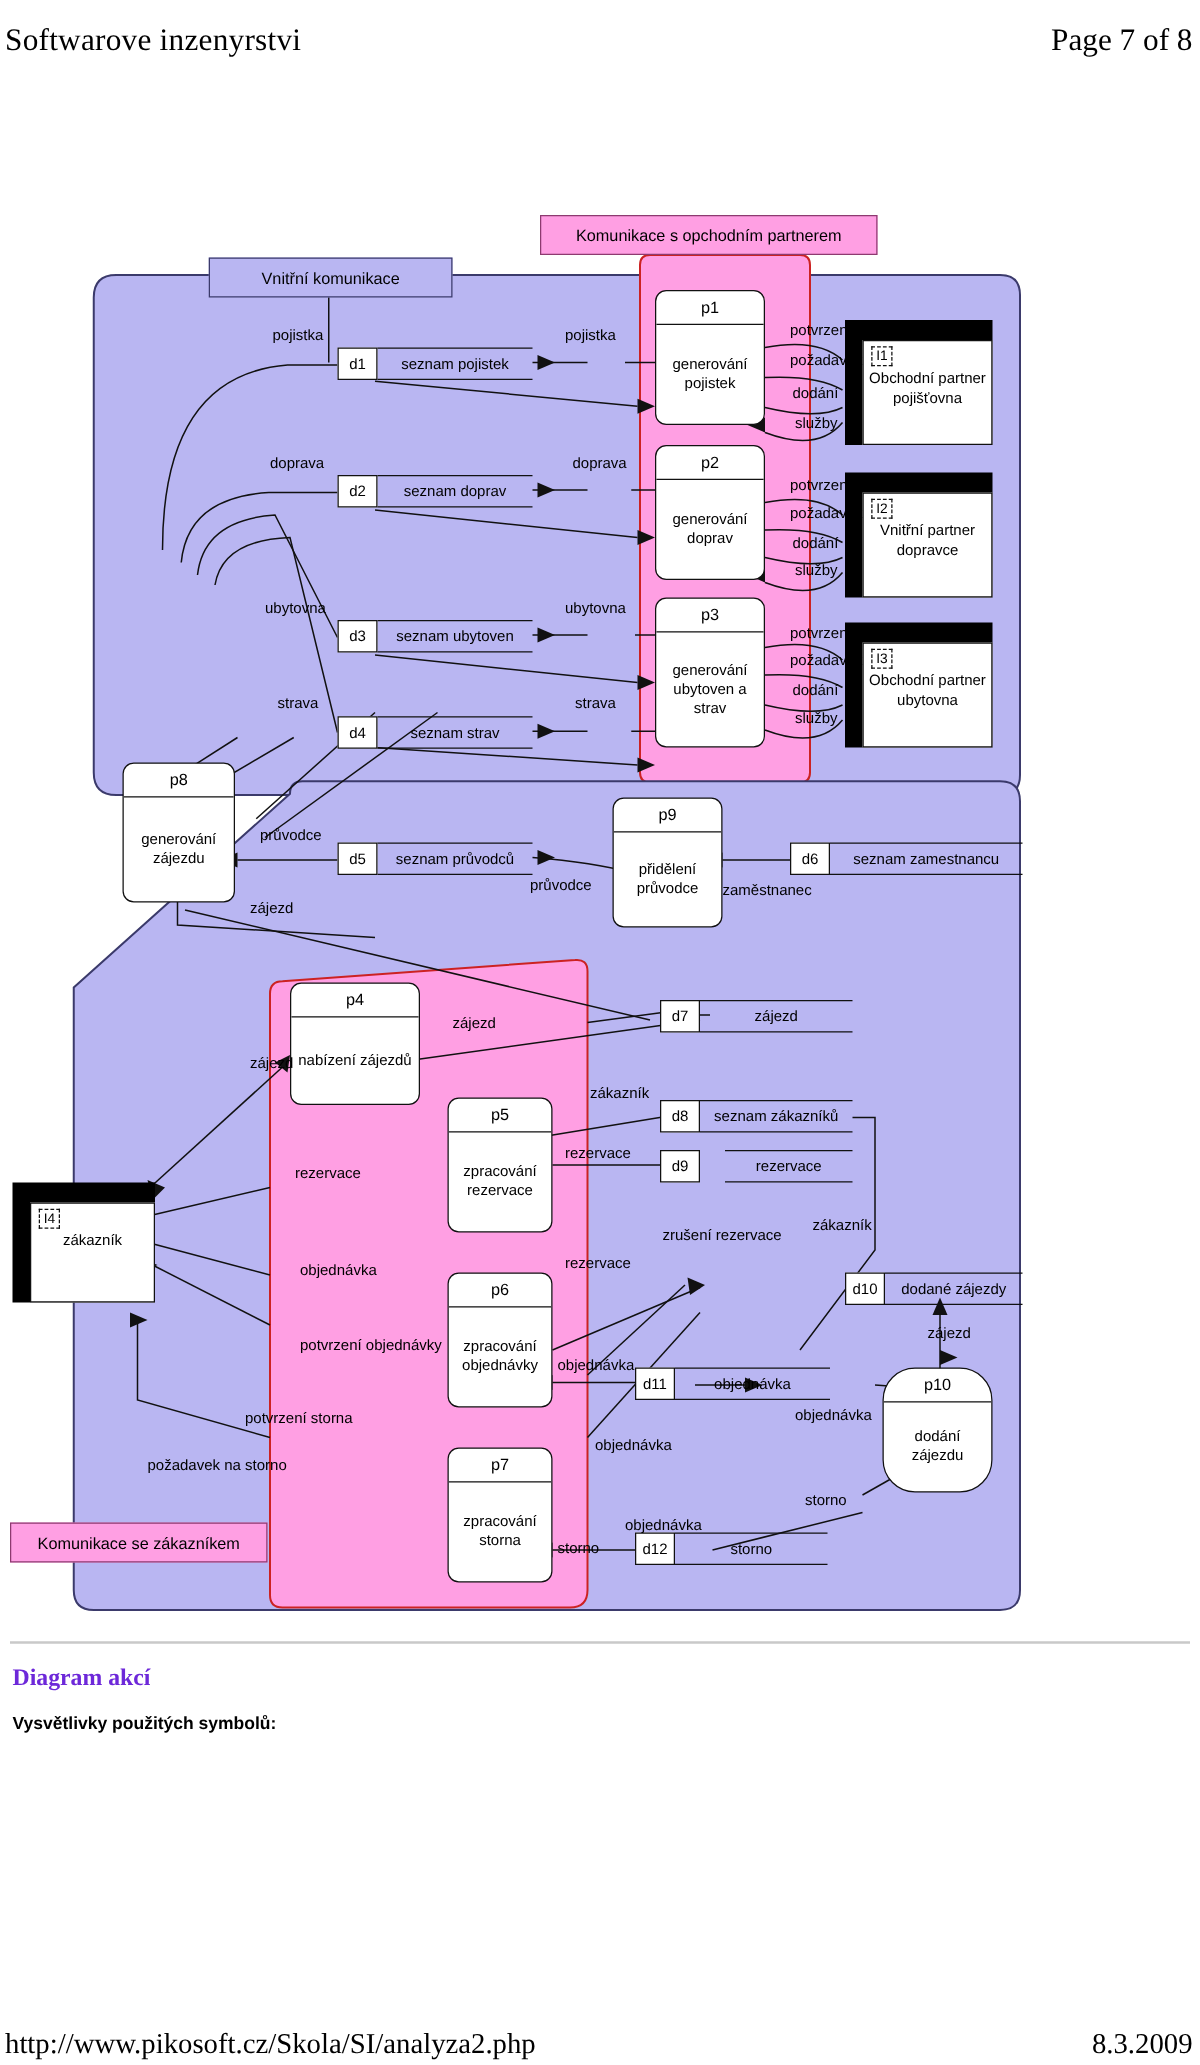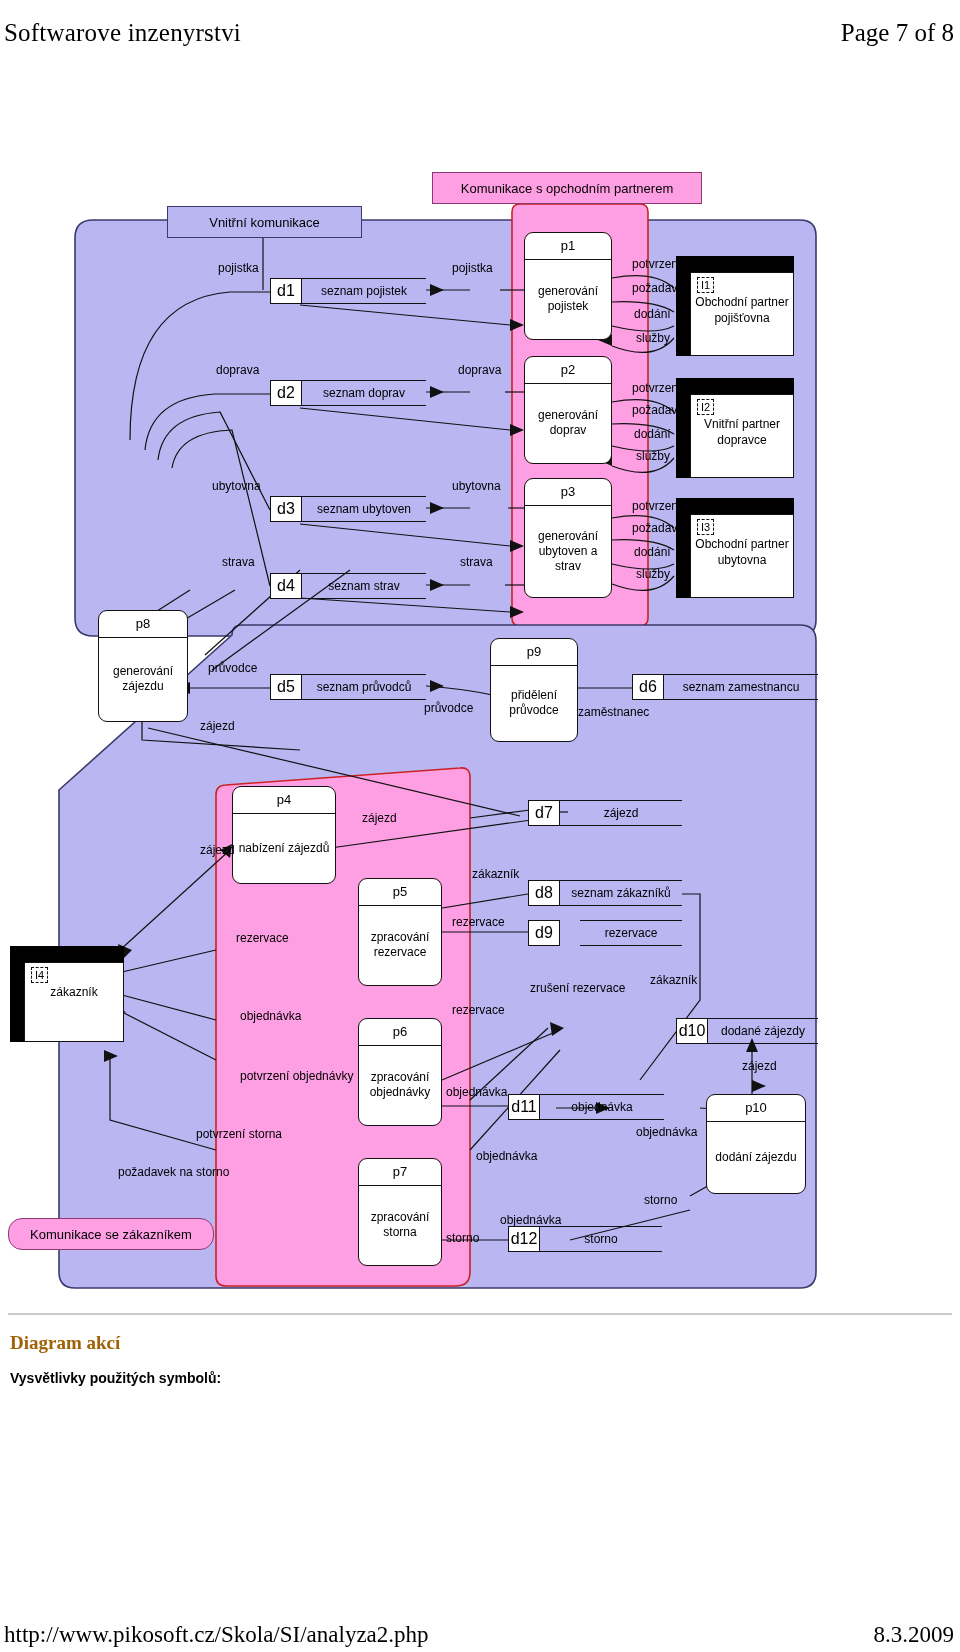--- a/index.html
+++ b/index.html
@@ -12,21 +12,21 @@
   .hdr-left{position:absolute;left:4px;top:2px;font-size:25px;color:#000;letter-spacing:.2px;}
   .hdr-right{position:absolute;right:6px;top:2px;font-size:25px;color:#000;}
 
   .ftr{position:absolute;left:0;bottom:0;width:960px;height:40px;}
   .ftr-left{position:absolute;left:4px;bottom:4px;font-size:23px;color:#000;}
   .ftr-right{position:absolute;right:6px;bottom:4px;font-size:23px;color:#000;}
 
   
   .rule{position:absolute;left:8px;top:1313px;width:944px;height:2px;background:#c9c9c9;}
   .cap-title{position:absolute;left:10px;top:1332px;font-family:"Liberation Serif",serif;
-             font-weight:bold;font-size:19px;color:#a16207;}
+             font-weight:bold;font-size:19px;color:#6d28d9;}
   .cap-sub{position:absolute;left:10px;top:1370px;font-family:"Liberation Sans",sans-serif;
            font-weight:bold;font-size:14px;color:#000;}
 
   
   .canvas{position:absolute;left:0;top:150px;width:960px;height:1160px;
           font-family:"Liberation Sans",sans-serif;}
   .canvas svg{position:absolute;left:0;top:0;}
 
   
   .ztag{position:absolute;border:1px solid #33324d;display:flex;align-items:center;
@@ -39,21 +39,21 @@
         box-sizing:border-box;overflow:hidden;}
   .proc .pid{height:26px;line-height:26px;text-align:center;font-size:13px;color:#000;
              border-bottom:1.4px solid #111;}
   .proc .pbody{display:flex;align-items:center;justify-content:center;text-align:center;
                font-size:12px;color:#000;line-height:1.25;height:calc(100% - 28px);padding:0 3px;
                box-sizing:border-box;}
 
   
   .store{position:absolute;height:26px;box-sizing:border-box;display:flex;align-items:stretch;}
   .store .sid{width:32px;background:#fff;border:1.3px solid #111;box-sizing:border-box;
-              font-size:16px;display:flex;align-items:center;justify-content:center;color:#000;}
+              font-size:12px;display:flex;align-items:center;justify-content:center;color:#000;}
   .store .sname{flex:1;border-top:1.3px solid #111;border-bottom:1.3px solid #111;
                 background:transparent;font-size:12px;display:flex;align-items:center;
                 justify-content:center;color:#000;white-space:nowrap;padding:0 6px;
                 box-sizing:border-box;}
 
   
   .ext{position:absolute;}
   .ext .shadow{position:absolute;left:0;top:0;width:100%;height:100%;background:#000;}
   .ext .face{position:absolute;left:14px;top:16px;right:0;bottom:0;background:#fff;
              border:1.4px solid #111;box-sizing:border-box;}
@@ -218,21 +218,21 @@
         <polygon points="220,700 232,694 230,708"></polygon>
       </g>
     </svg>
 
     <div class="ztag violet" style="left:167px;top:56px;width:193px;height:30px;">
       <span>Vnitřní komunikace</span>
     </div>
     <div class="ztag pink" style="left:432px;top:22px;width:268px;height:30px;">
       <span>Komunikace s opchodním partnerem</span>
     </div>
-    <div class="ztag pink" style="left:8px;top:1068px;width:204px;height:30px;border-radius:14px;">
+    <div class="ztag pink" style="left:8px;top:1068px;width:204px;height:30px;">
       <span>Komunikace se zákazníkem</span>
     </div>
 
     <div class="proc" style="left:524px;top:82px;width:88px;height:108px;">
       <div class="pid">p1</div>
       <div class="pbody">generování pojistek</div>
     </div>
     <div class="proc" style="left:524px;top:206px;width:88px;height:108px;">
       <div class="pid">p2</div>
       <div class="pbody">generování doprav</div>
@@ -258,21 +258,21 @@
       <div class="pbody">zpracování storna</div>
     </div>
     <div class="proc" style="left:98px;top:460px;width:90px;height:112px;">
       <div class="pid">p8</div>
       <div class="pbody">generování zájezdu</div>
     </div>
     <div class="proc" style="left:490px;top:488px;width:88px;height:104px;">
       <div class="pid">p9</div>
       <div class="pbody">přidělení průvodce</div>
     </div>
-    <div class="proc" style="left:706px;top:944px;width:100px;height:100px;">
+    <div class="proc" style="left:706px;top:944px;width:88px;height:100px;border-radius:26px;">
       <div class="pid">p10</div>
       <div class="pbody">dodání zájezdu</div>
     </div>
 
     <div class="store" style="left:270px;top:128px;width:156px;">
       <div class="sid">d1</div>
       <div class="sname">seznam pojistek</div>
     </div>
     <div class="store" style="left:270px;top:230px;width:156px;">
       <div class="sid">d2</div>

